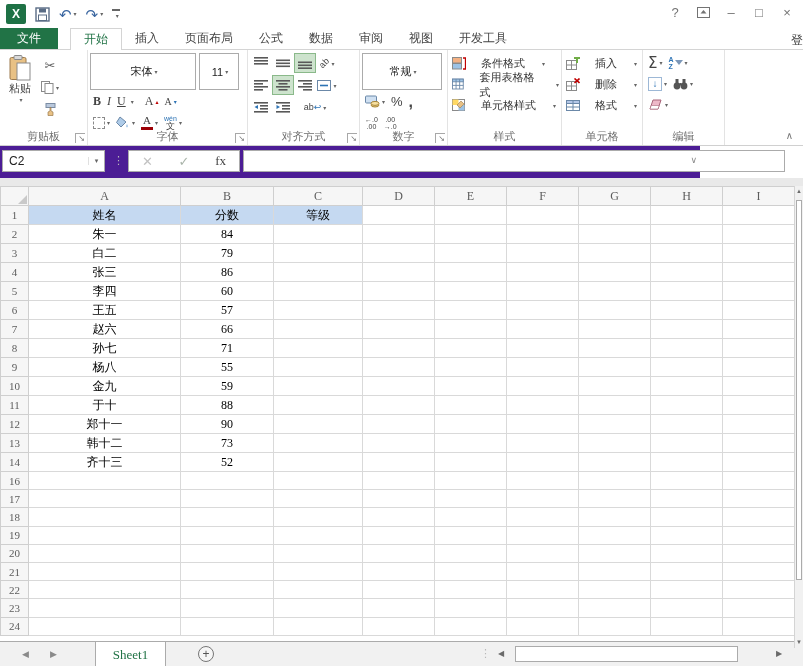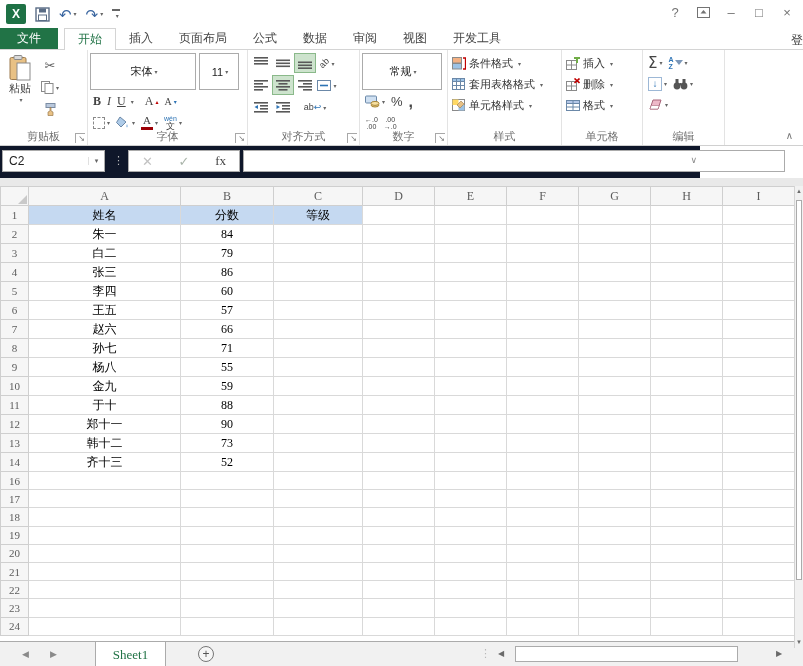--- a/index.html
+++ b/index.html
@@ -18,21 +18,21 @@
   .qat-more .bar { width:8px; height:2px; background:#666; margin-bottom:1px; }
   .qat-more .dd { font-size:6px; color:#666; }
   .win-title { position:absolute; left:0; right:0; top:6px; text-align:center; color:#a6a6a6; font-size:13px; }
   .wincontrols { position:absolute; right:2px; top:0; display:flex; height:24px; }
   .wc { width:28px; display:flex; align-items:center; justify-content:center; color:#737373; font-size:13px; }
 
   
   #tabrow { position:absolute; top:28px; left:0; width:803px; height:22px; background:#fff;
     border-bottom:1px solid #d4d4d4; display:flex; align-items:stretch; }
   .tab-file { width:58px; background:#217346; color:#fff; font-size:12px;
-    display:flex; align-items:center; justify-content:center; margin-right:6px; }
+    display:flex; align-items:center; justify-content:center; margin-right:12px; }
   .tab { padding:0 13px; display:flex; align-items:center; font-size:12px; color:#444; }
   .tab.active { background:#fff; color:#217346; border:1px solid #d4d4d4; border-bottom:none;
     margin-bottom:-1px; z-index:2; }
   .signin { position:absolute; right:-12px; top:4px; font-size:12px; color:#444; }
 
   
   #ribbon { position:absolute; top:50px; left:0; width:803px; height:96px; background:#fff;
     border-bottom:1px solid #d0d0d0; display:flex; }
   .rgroup { position:relative; border-right:1px solid #e3e3e3; padding:3px 2px 16px 2px; }
   .glabel { position:absolute; bottom:1px; left:0; right:0; text-align:center; font-size:11px; color:#6e6e6e; }
@@ -64,35 +64,35 @@
   
   #g-align { width:112px; }
   .abtn { width:22px; height:20px; display:inline-flex; align-items:center; justify-content:center; }
 
   
   #g-num { width:88px; }
   .decbtn { display:inline-flex; flex-direction:column; align-items:center; line-height:1; font-size:7px; color:#444; }
 
   
   #g-styles { width:114px; } #g-cells { width:81px; }
-  .stylerow { display:flex; align-items:center; height:21px; font-size:11px; color:#333; gap:3px; padding-left:2px; }
+  .stylerow { display:flex; align-items:center; height:21px; font-size:11px; color:#333; gap:15px; padding-left:2px; }
 
   
   #g-edit { width:82px; }
   .sigma { font-size:15px; color:#444; font-family:"DejaVu Sans",sans-serif; }
   .azstack { display:inline-flex; flex-direction:column; line-height:1; font-size:7px; color:#2e74b5; font-weight:bold; }
   .funnel { width:0; height:0; border-left:4px solid transparent; border-right:4px solid transparent;
     border-top:5px solid #7c97b8; margin-left:1px; }
   .filldown { width:14px; height:14px; border:1px solid #9db8d6; display:inline-flex; align-items:center;
     justify-content:center; color:#2e74b5; font-size:10px; }
   #ribbon-rest { flex:1; position:relative; }
   .collapse-ribbon { position:absolute; right:10px; bottom:4px; color:#777; font-size:10px; }
 
   
-  #formularow { position:absolute; top:146px; left:0; width:700px; height:32px; background:#0f172a; }
+  #formularow { position:absolute; top:146px; left:0; width:700px; height:32px; background:#4c1d95; }
   .namebox { position:absolute; left:2px; top:4px; width:103px; height:22px; background:#fff;
     border:1px solid #ababab; display:flex; align-items:center; font-size:12px; color:#222; padding-left:6px; }
   .namebox .nb-dd { margin-left:auto; width:16px; text-align:center; color:#666; font-size:7px; border-left:1px solid #e0e0e0; }
   .fsplit { position:absolute; left:113px; top:8px; color:#b9b9b9; font-size:11px; }
   .fbtns { position:absolute; left:128px; top:4px; width:112px; height:22px; background:#fff;
     border:1px solid #ababab; display:flex; align-items:center; justify-content:space-around; }
   .fx-cancel { color:#c2c2c2; font-size:13px; }
   .fx-check { color:#a9b4a9; font-size:13px; }
   .fx-label { color:#444; font-size:13px; font-family:"Liberation Serif",serif; }
   .finput { position:absolute; left:243px; top:4px; width:542px; height:22px; background:#fff;

